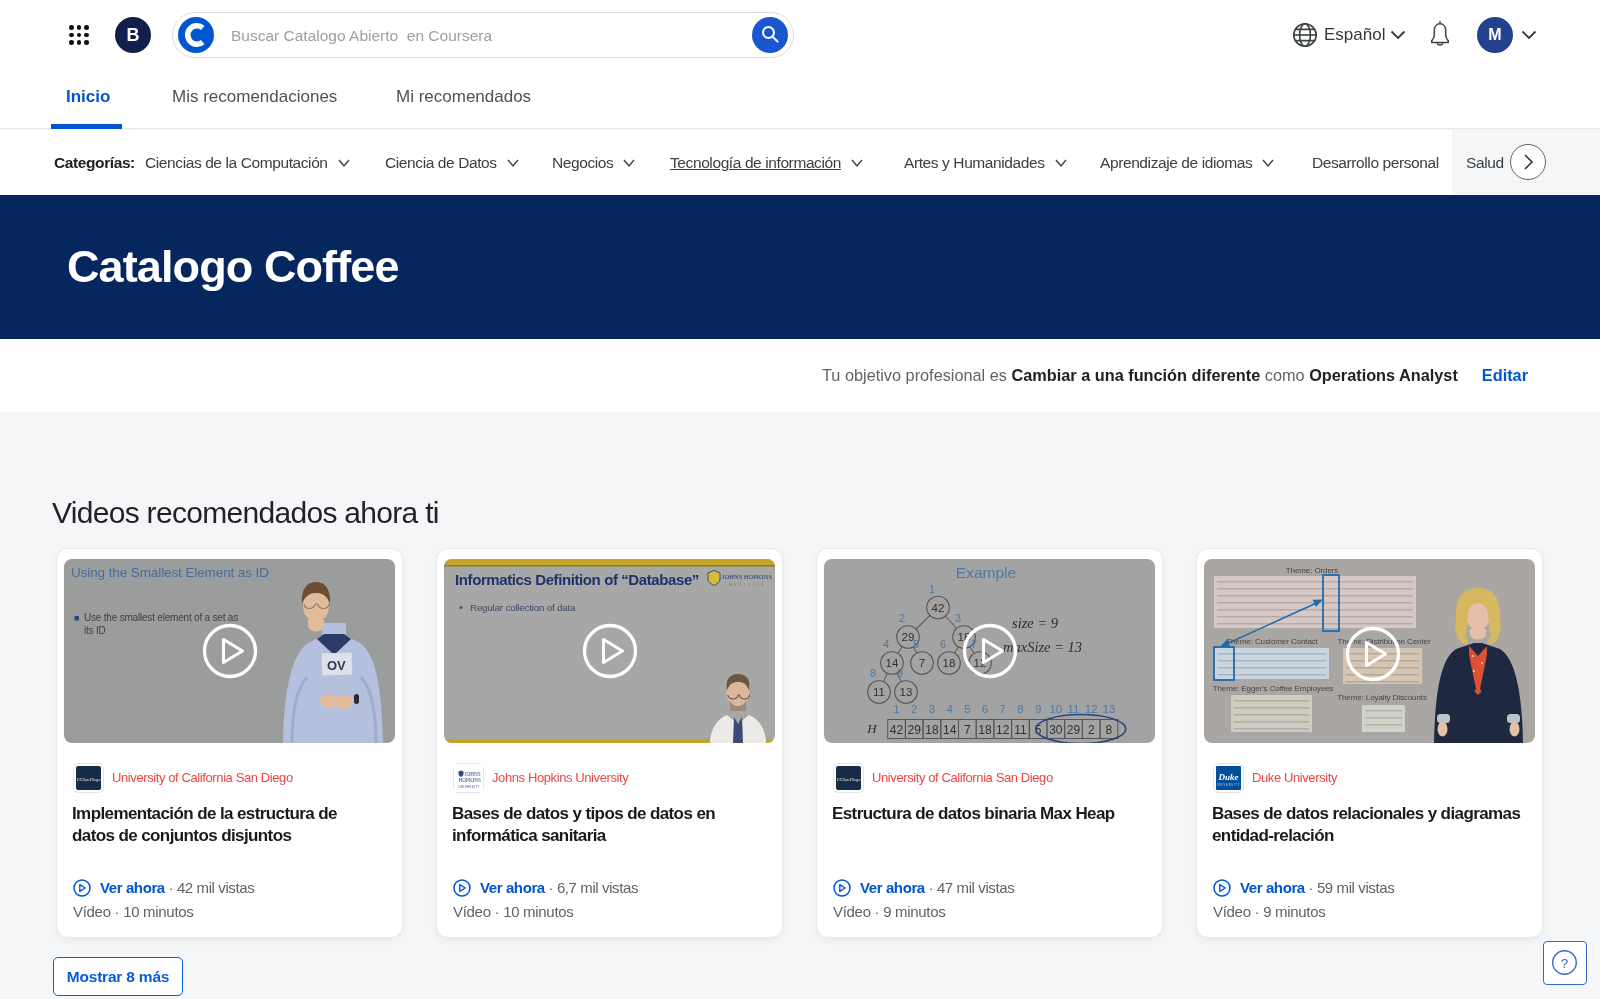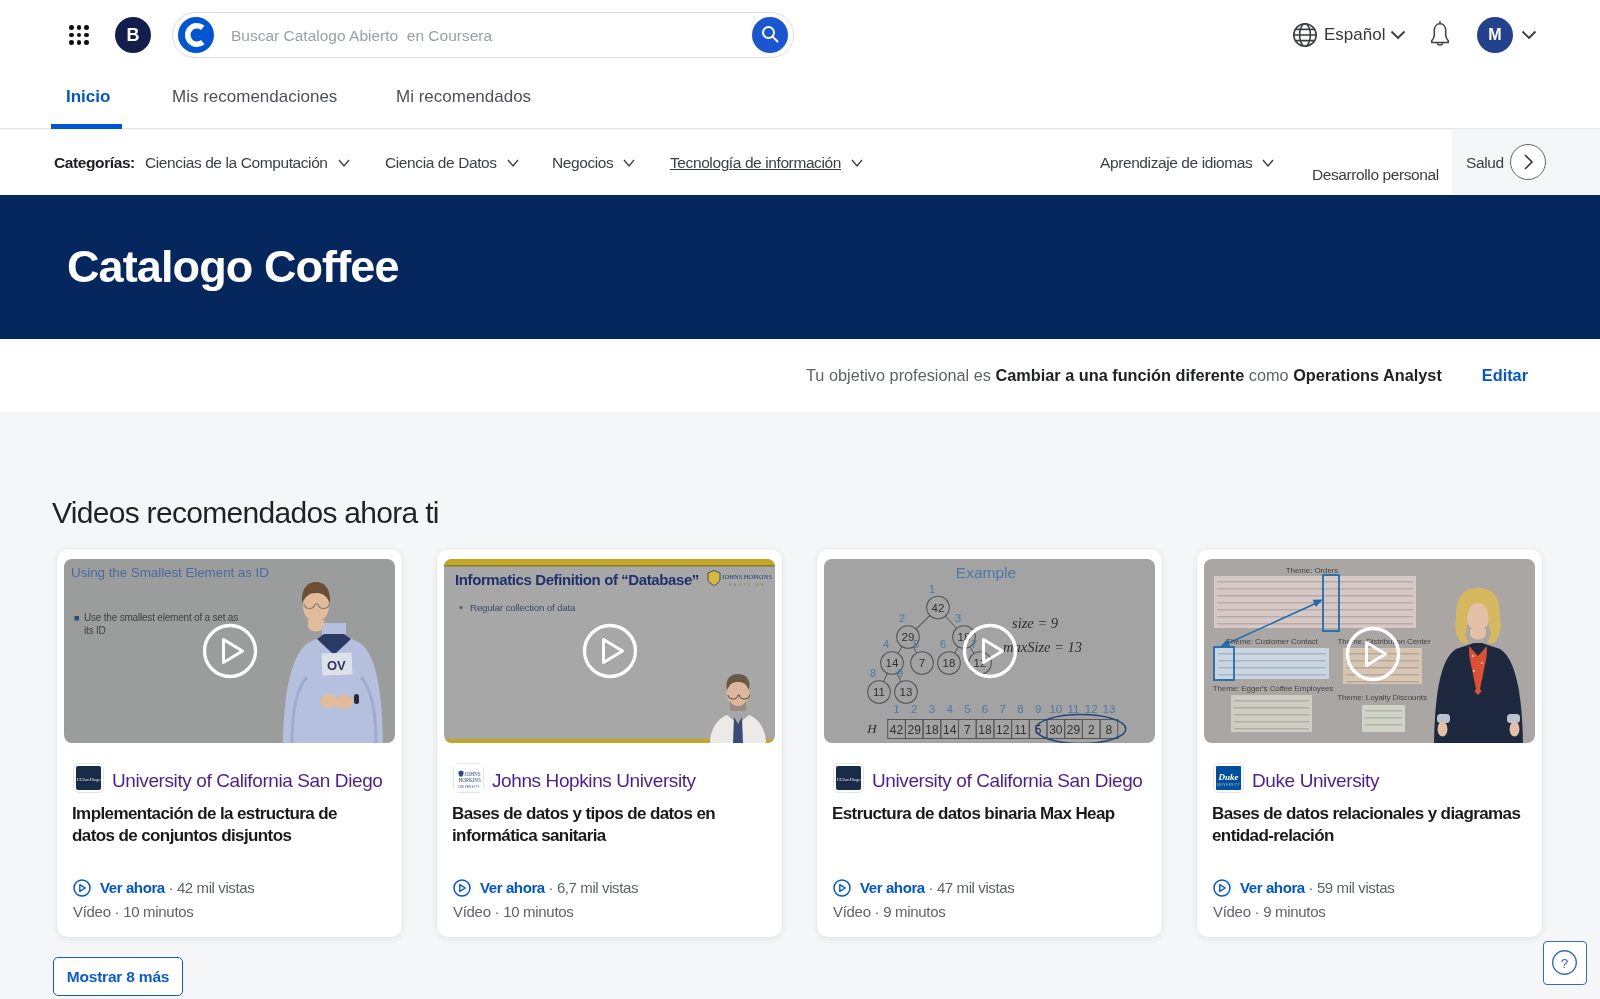--- a/index.html
+++ b/index.html
@@ -22,28 +22,28 @@
   .catbar { position:absolute; left:0; top:130px; width:1452px; height:65px; background:#fff; }
   .cat { position:absolute; top:0; height:65px; line-height:65px; font-size:15.5px; letter-spacing:-0.4px; color:#3c4043; white-space:nowrap; }
   .cat b { color:#202124; }
   .chev { display:inline-block; width:14px; height:14px; vertical-align:-2px; margin-left:9px; }
   .cat-next { position:absolute; left:1510px; top:14px; width:36px; height:36px; border-radius:50%; background:#fff; border:1px solid #5f6368; }
   .hero { position:absolute; left:0; top:195px; width:1600px; height:144px; background:#06275e; }
   .hero h1 { position:absolute; left:67px; top:46px; color:#fff; font-size:45px; letter-spacing:-0.9px; font-weight:bold; } 
   .goalstrip { position:absolute; left:0; top:339px; width:1600px; height:73px; background:#fff; }
   .goal { position:absolute; right:72px; top:0; height:73px; line-height:73px; font-size:16.3px; color:#5f6368; white-space:nowrap; }
   .goal b { color:#202124; }
-  .goal .edit { color:#0056d2; font-weight:bold; margin-left:40px; }
+  .goal .edit { color:#0056d2; font-weight:bold; margin-left:24px; }
   .section-h { position:absolute; left:52px; top:496px; font-size:30px; letter-spacing:-0.7px; font-weight:400; color:#1f2124; }
   .card { position:absolute; top:548px; width:347px; height:390px; background:#fff; border:1px solid #e9eaec; border-radius:12px; box-shadow:0 2px 6px rgba(0,0,0,0.06); }
   .c1 { left:56px; } .c2 { left:436px; } .c3 { left:816px; } .c4 { left:1196px; }
   .thumb { position:absolute; left:7px; top:10px; width:331px; height:184px; border-radius:8px; overflow:hidden; }
   .prow { position:absolute; left:16px; top:214px; height:30px; }
   .plogo { position:absolute; left:0; top:0; width:31px; height:30px; border:1px solid #e3e4e6; border-radius:6px; background:#fff; }
-  .pname { position:absolute; left:55px; top:221px; font-size:19px; letter-spacing:-0.4px; color:#4c1d95; white-space:nowrap; }
+  .pname { position:absolute; left:55px; top:221px; font-size:13px; letter-spacing:-0.4px; color:#ef4444; white-space:nowrap; }
   .ctitle { position:absolute; left:15px; top:254px; width:316px; font-size:17px; letter-spacing:-0.6px; line-height:22px; font-weight:bold; color:#1a1a1c; }
   .watch { position:absolute; left:16px; top:330px; font-size:15px; letter-spacing:-0.4px; white-space:nowrap; }
   .watch .va { color:#0056d2; font-weight:bold; }
   .watch .views { color:#5f6368; }
   .meta { position:absolute; left:16px; top:354px; font-size:15px; letter-spacing:-0.3px; color:#5f6368; }
   .more-btn { position:absolute; left:53px; top:957px; width:130px; height:39px; border:1.5px solid #0a5cd6; border-radius:5px; background:#fff; color:#0a5cd6; font-size:15.5px; letter-spacing:-0.2px; font-weight:bold; text-align:center; line-height:37px; }
   .help-btn { position:absolute; left:1543px; top:941px; width:44px; height:44px; background:#fff; border:1.5px solid #3668c5; border-radius:4px; }
 </style>
 </head>
 <body>
@@ -111,24 +111,27 @@
       </svg></div>
     <div class="cat" style="left: 385px;">Ciencia de Datos<svg class="chev" viewBox="0 0 14 14">
         <path d="M2 4 L7 10 L12 4" fill="none" stroke="#3c4043" stroke-width="1.4"></path>
       </svg></div>
     <div class="cat" style="left: 552px;">Negocios<svg class="chev" viewBox="0 0 14 14">
         <path d="M2 4 L7 10 L12 4" fill="none" stroke="#3c4043" stroke-width="1.4"></path>
       </svg></div>
     <div class="cat" style="left: 670px; text-decoration: underline;">Tecnología de información<svg class="chev" viewBox="0 0 14 14">
         <path d="M2 4 L7 10 L12 4" fill="none" stroke="#3c4043" stroke-width="1.4"></path>
       </svg></div>
+    <div class="cat" style="left: 904px;">Artes y Humanidades<svg class="chev" viewBox="0 0 14 14">
+        <path d="M2 4 L7 10 L12 4" fill="none" stroke="#3c4043" stroke-width="1.4"></path>
+      </svg></div>
     <div class="cat" style="left: 1100px;">Aprendizaje de idiomas<svg class="chev" viewBox="0 0 14 14">
         <path d="M2 4 L7 10 L12 4" fill="none" stroke="#3c4043" stroke-width="1.4"></path>
       </svg></div>
-    <div class="cat" style="left: 1312px; margin-top: 12px;">Desarrollo personal</div>
+    <div class="cat" style="left: 1312px;">Desarrollo personal</div>
     <div class="cat" style="left: 1466px;">Salud</div>
     <div class="cat-next"><svg width="34" height="34" viewBox="0 0 34 34">
         <path d="M14 10 L21 17 L14 24" fill="none" stroke="#333" stroke-width="1.6"></path>
       </svg></div>
   </div>
 
 <div class="hero">
     <h1>Catalogo Coffee</h1>
   </div>
 

